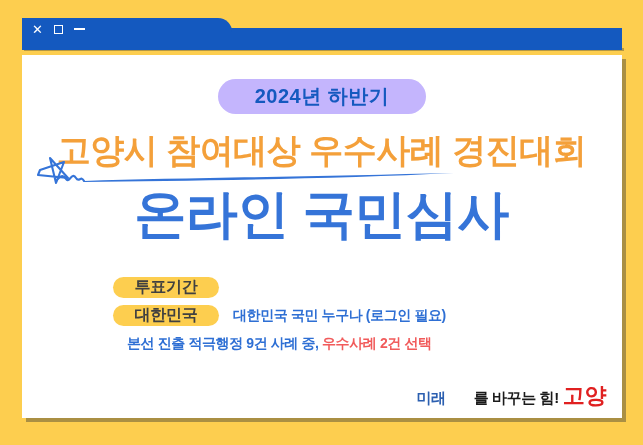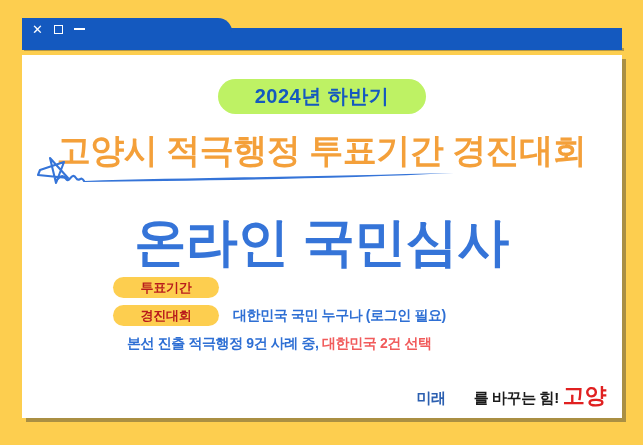--- a/index.html
+++ b/index.html
@@ -97,21 +97,21 @@
     z-index: 1;
   }
 
   
   .badge {
     position: absolute;
     left: 218px;
     top: 79px;
     width: 208px;
     height: 35px;
-    background: #bef264;
+    background: #c4b5fd;
     border-radius: 18px;
     display: flex;
     align-items: center;
     justify-content: center;
     z-index: 4;
   }
   .badge-text {
     color: #1459BF;
     font-size: 20px;
     font-weight: bold;
@@ -144,21 +144,21 @@
     top: 152px;
     width: 440px;
     height: 42px;
     z-index: 5;
   }
 
   
   .main-title {
     position: absolute;
     left: 0;
-    top: 208px;
+    top: 180px;
     width: 643px;
     text-align: center;
     z-index: 4;
   }
   .main-title-text {
     display: inline-block;
     font-size: 52px;
     font-weight: bold;
     color: #3574D8;
     letter-spacing: -0.5px;
@@ -183,22 +183,22 @@
     width: 106px;
     height: 21px;
     background: #FDCE4F;
     border-radius: 11px;
     display: flex;
     align-items: center;
     justify-content: center;
     flex: none;
   }
   .info-pill-text {
-    color: #b91c1c;
-    font-size: 13px;
+    color: #404040;
+    font-size: 16px;
     font-weight: bold;
     letter-spacing: -0.3px;
     white-space: nowrap;
   }
   .info-value {
     margin-left: 14px;
     font-size: 14px;
     font-weight: bold;
     color: #2E6FD4;
     letter-spacing: -0.4px;
@@ -238,21 +238,21 @@
   </div>
 
   <div class="panel-shadow"></div>
   <div class="panel"></div>
 
   <div class="badge">
     <span class="badge-text">2024년  하반기</span>
   </div>
 
   <div class="headline">
-    <span class="headline-text">고양시 적극행정 투표기간 경진대회</span>
+    <span class="headline-text">고양시 참여대상 우수사례 경진대회</span>
   </div>
 
   <svg class="deco-star" viewBox="0 0 440 42">
     <g fill="none" stroke="#3574D8" stroke-width="2.1" stroke-linecap="round" stroke-linejoin="round">
       <path d="M6 18 L30 10 L22 31 L16 6 L34 26 L4 23 Z"></path>
       <path d="M22 29 C26 24, 29 22, 32 27 C35 32, 38 19, 42 26 C45 31, 47 23, 50 29"></path>
     </g>
     <path d="M50 29 C150 26, 300 24, 420 21 C300 27, 150 29, 50 30 Z" fill="#3574D8"></path>
   </svg>
 
@@ -263,30 +263,30 @@
   <div class="info-list">
 
     <div class="info-row">
       <div class="info-pill">
         <span class="info-pill-text">투표기간</span>
       </div>
     </div>
 
     <div class="info-row">
       <div class="info-pill">
-        <span class="info-pill-text">경진대회</span>
+        <span class="info-pill-text">대한민국</span>
       </div>
       <div class="info-value">
         <span>대한민국 국민 누구나 (로그인 필요)</span><span class="info-value-em"></span>
       </div>
     </div>
 
     <div class="info-row">
       <div class="info-value">
-        <span>본선 진출 적극행정 9건 사례 중, </span><span class="info-value-em">대한민국 2건 선택</span>
+        <span>본선 진출 적극행정 9건 사례 중, </span><span class="info-value-em">우수사례 2건 선택</span>
       </div>
     </div>
 
   </div>
 
   <div class="slogan">
     <span class="slogan-a">미래</span>
     <span class="slogan-b">를 바꾸는 힘!</span>
     <span class="slogan-c">고양</span>
   </div>

